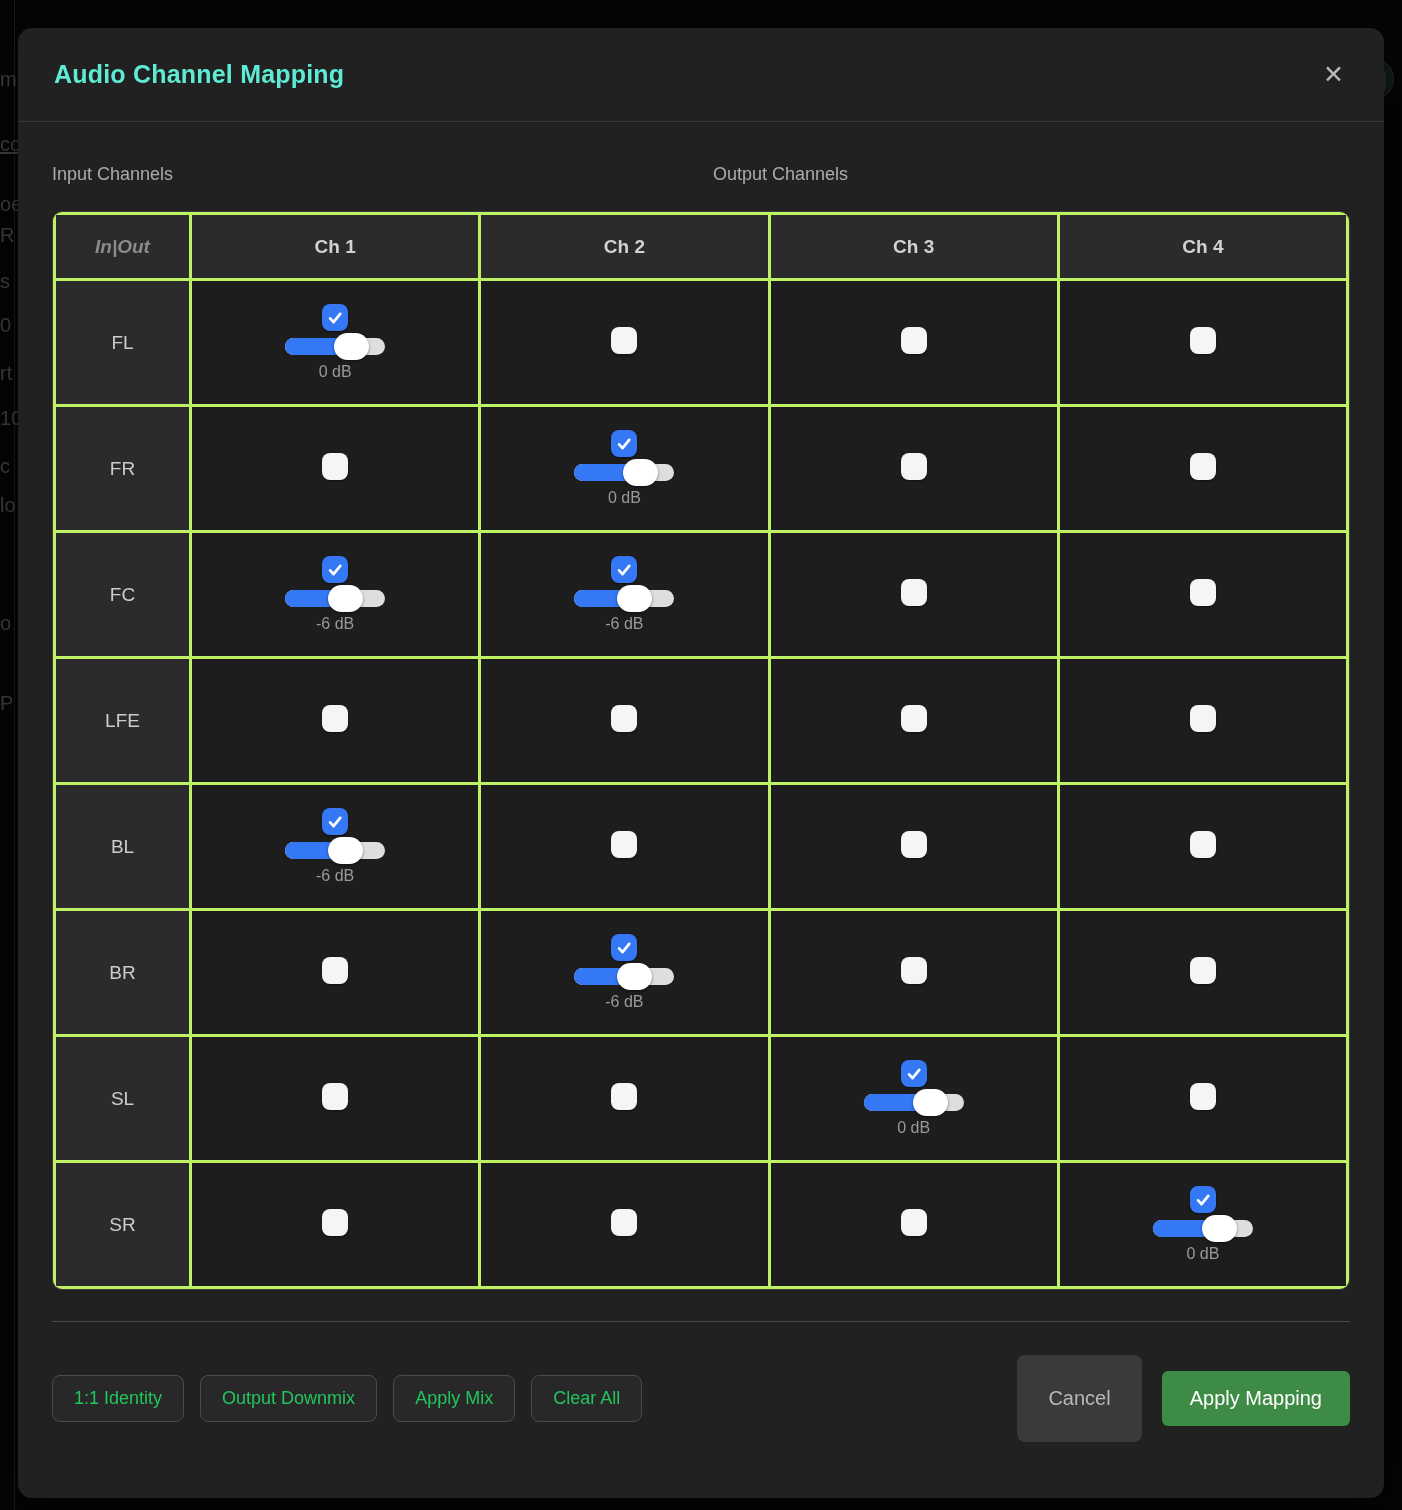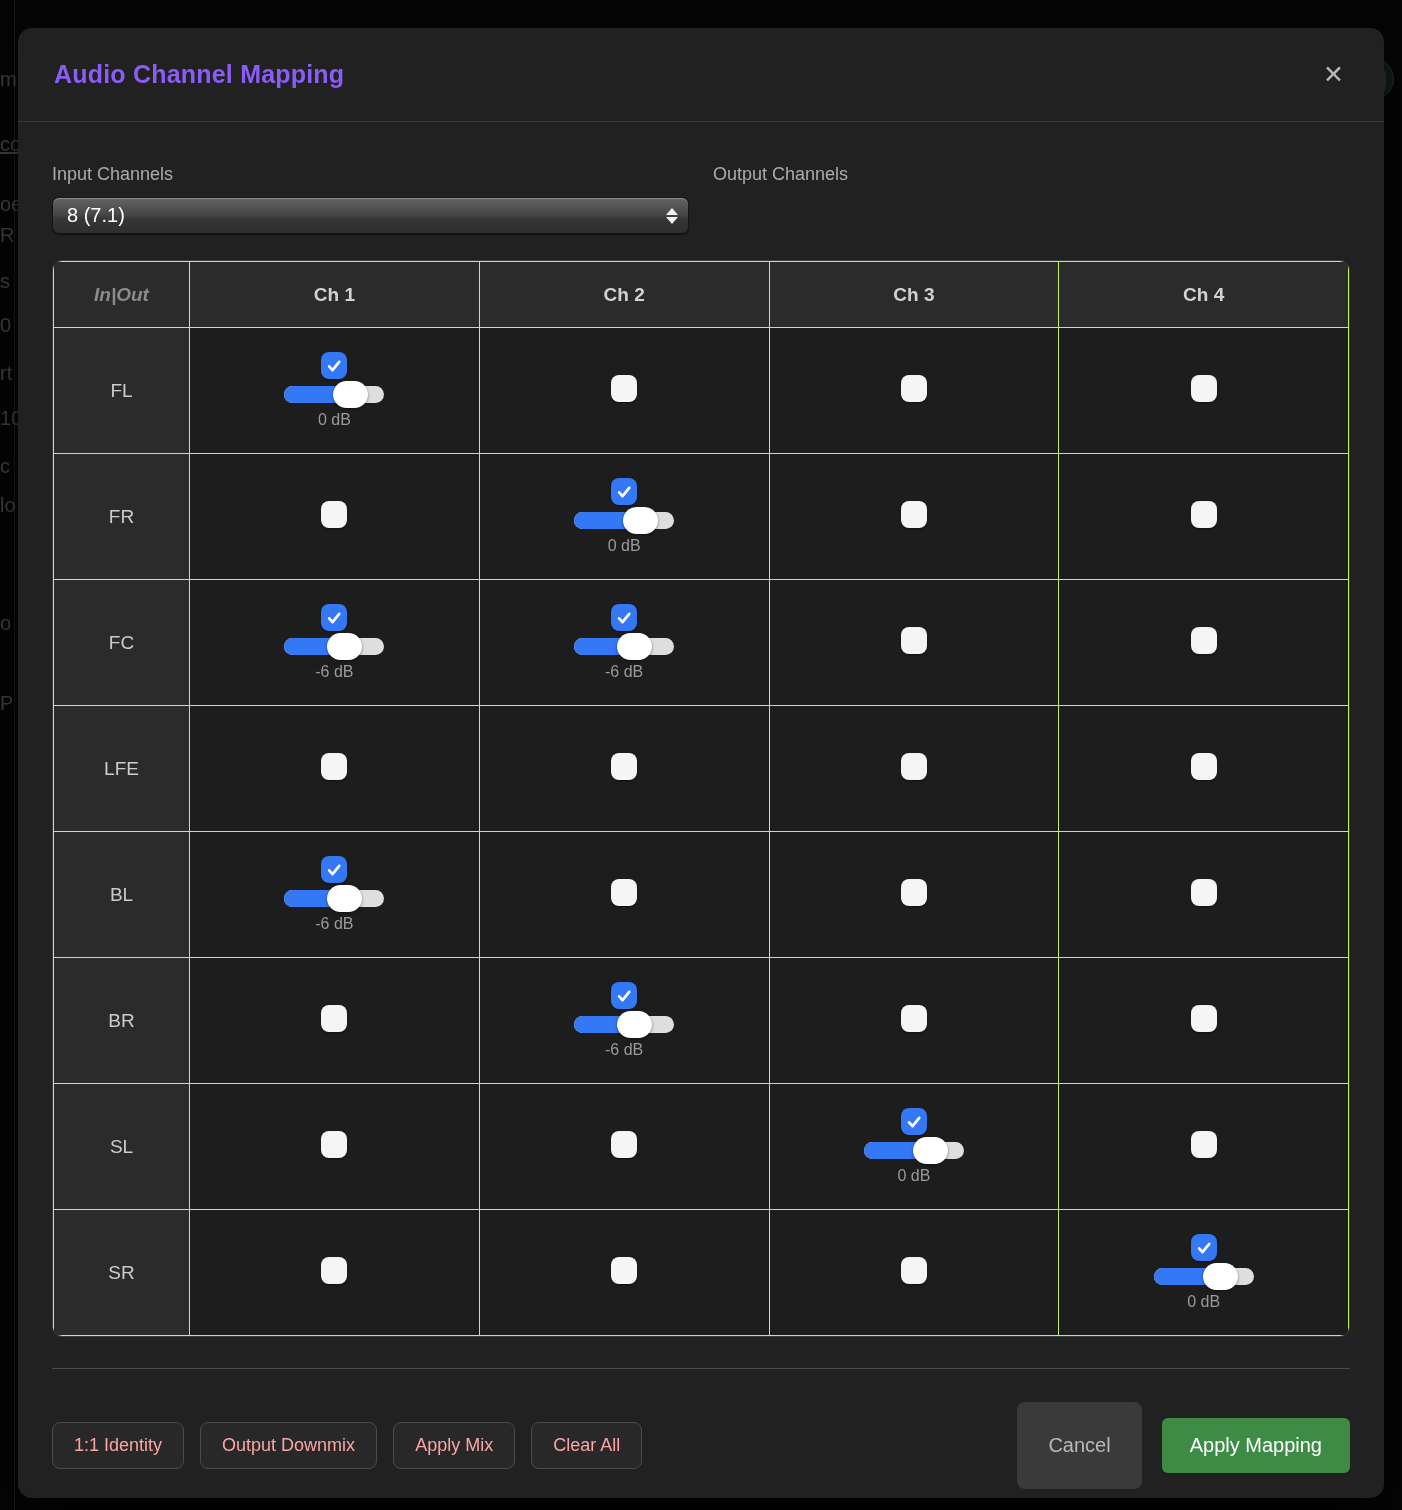--- a/index.html
+++ b/index.html
@@ -36,21 +36,21 @@
     background: #212121;
     border-radius: 14px;
     box-shadow: 0 20px 60px rgba(0,0,0,.7);
   }
   .dialog-header {
     height: 94px;
     display: flex; align-items: center; justify-content: space-between;
     padding: 0 40px 0 36px;
     border-bottom: 1px solid #383838;
   }
-  .dialog-title { font-size: 25px; font-weight: 700; color: #8b5cf6; letter-spacing: .2px; }
+  .dialog-title { font-size: 25px; font-weight: 700; color: #5eead4; letter-spacing: .2px; }
   .close-btn {
     background: none; border: none; cursor: pointer;
     color: #b9b9b9; font-size: 25px; line-height: 1;
     font-family: "Liberation Sans", sans-serif;
   }
 
   .dialog-body { padding: 0 34px; }
 
   
   .selectors { display: flex; gap: 24px; margin-top: 42px; }
@@ -79,21 +79,21 @@
 
   
   .matrix-wrap {
     margin-top: 26px;
     border: 1px solid #3b3b3b;
     border-radius: 10px;
     overflow: hidden;
   }
   table.matrix { width: 100%; border-collapse: collapse; table-layout: fixed; }
   table.matrix col.label-col { width: 136px; }
-  table.matrix th, table.matrix td { border: 1px solid #bef264; }
+  table.matrix th, table.matrix td { border: 3px solid #bef264; }
   table.matrix th {
     height: 66px; background: #2b2b2b;
     font-size: 19px; font-weight: 600; color: #d2d2d2;
   }
   table.matrix th.corner { font-style: italic; color: #8b8b8b; font-weight: 600; }
   table.matrix td.row-label {
     background: #2b2b2b; text-align: center;
     font-size: 19px; color: #cccccc;
   }
   table.matrix td.cell { height: 126px; background: #1d1d1d; text-align: center; vertical-align: middle; }
@@ -134,21 +134,21 @@
   .footer {
     margin-top: 33px;
     display: flex; align-items: center; justify-content: space-between;
   }
   .preset-group { display: flex; gap: 16px; }
   .btn {
     font-family: "Liberation Sans", sans-serif;
     border-radius: 8px; cursor: pointer;
   }
   .btn.preset {
-    background: #282828; border: 1px solid #4b4b4b; color: #fca5a5;
+    background: #282828; border: 1px solid #4b4b4b; color: #22c55e;
     font-size: 18px; padding: 12px 21px;
   }
   .action-group { display: flex; gap: 20px; align-items: center; }
   .btn.cancel {
     background: #3a3a3a; border: none; color: #b8b8b8;
     font-size: 20px; padding: 32px 31px;
   }
   .btn.apply {
     background: #3d8b44; border: none; color: #ffffff;
     font-size: 20px; padding: 16px 28px; border-radius: 6px;
@@ -181,27 +181,20 @@
   <div class="dialog-header">
     <div class="dialog-title">Audio Channel Mapping</div>
     <button class="close-btn">✕</button>
   </div>
 
   <div class="dialog-body">
 
     <div class="selectors">
       <div class="selector">
         <span class="selector-label">Input Channels</span>
-        <div class="select">
-          <span class="select-value">8 (7.1)</span>
-          <span class="select-arrows">
-            <span class="tri-up"></span>
-              <span class="tri-down"></span>
-          </span>
-        </div>
       </div>
       <div class="selector">
         <span class="selector-label">Output Channels</span>
       </div>
     </div>
 
     <div class="matrix-wrap">
       <table class="matrix" id="matrix-table">
           <colgroup>
             <col class="label-col">

